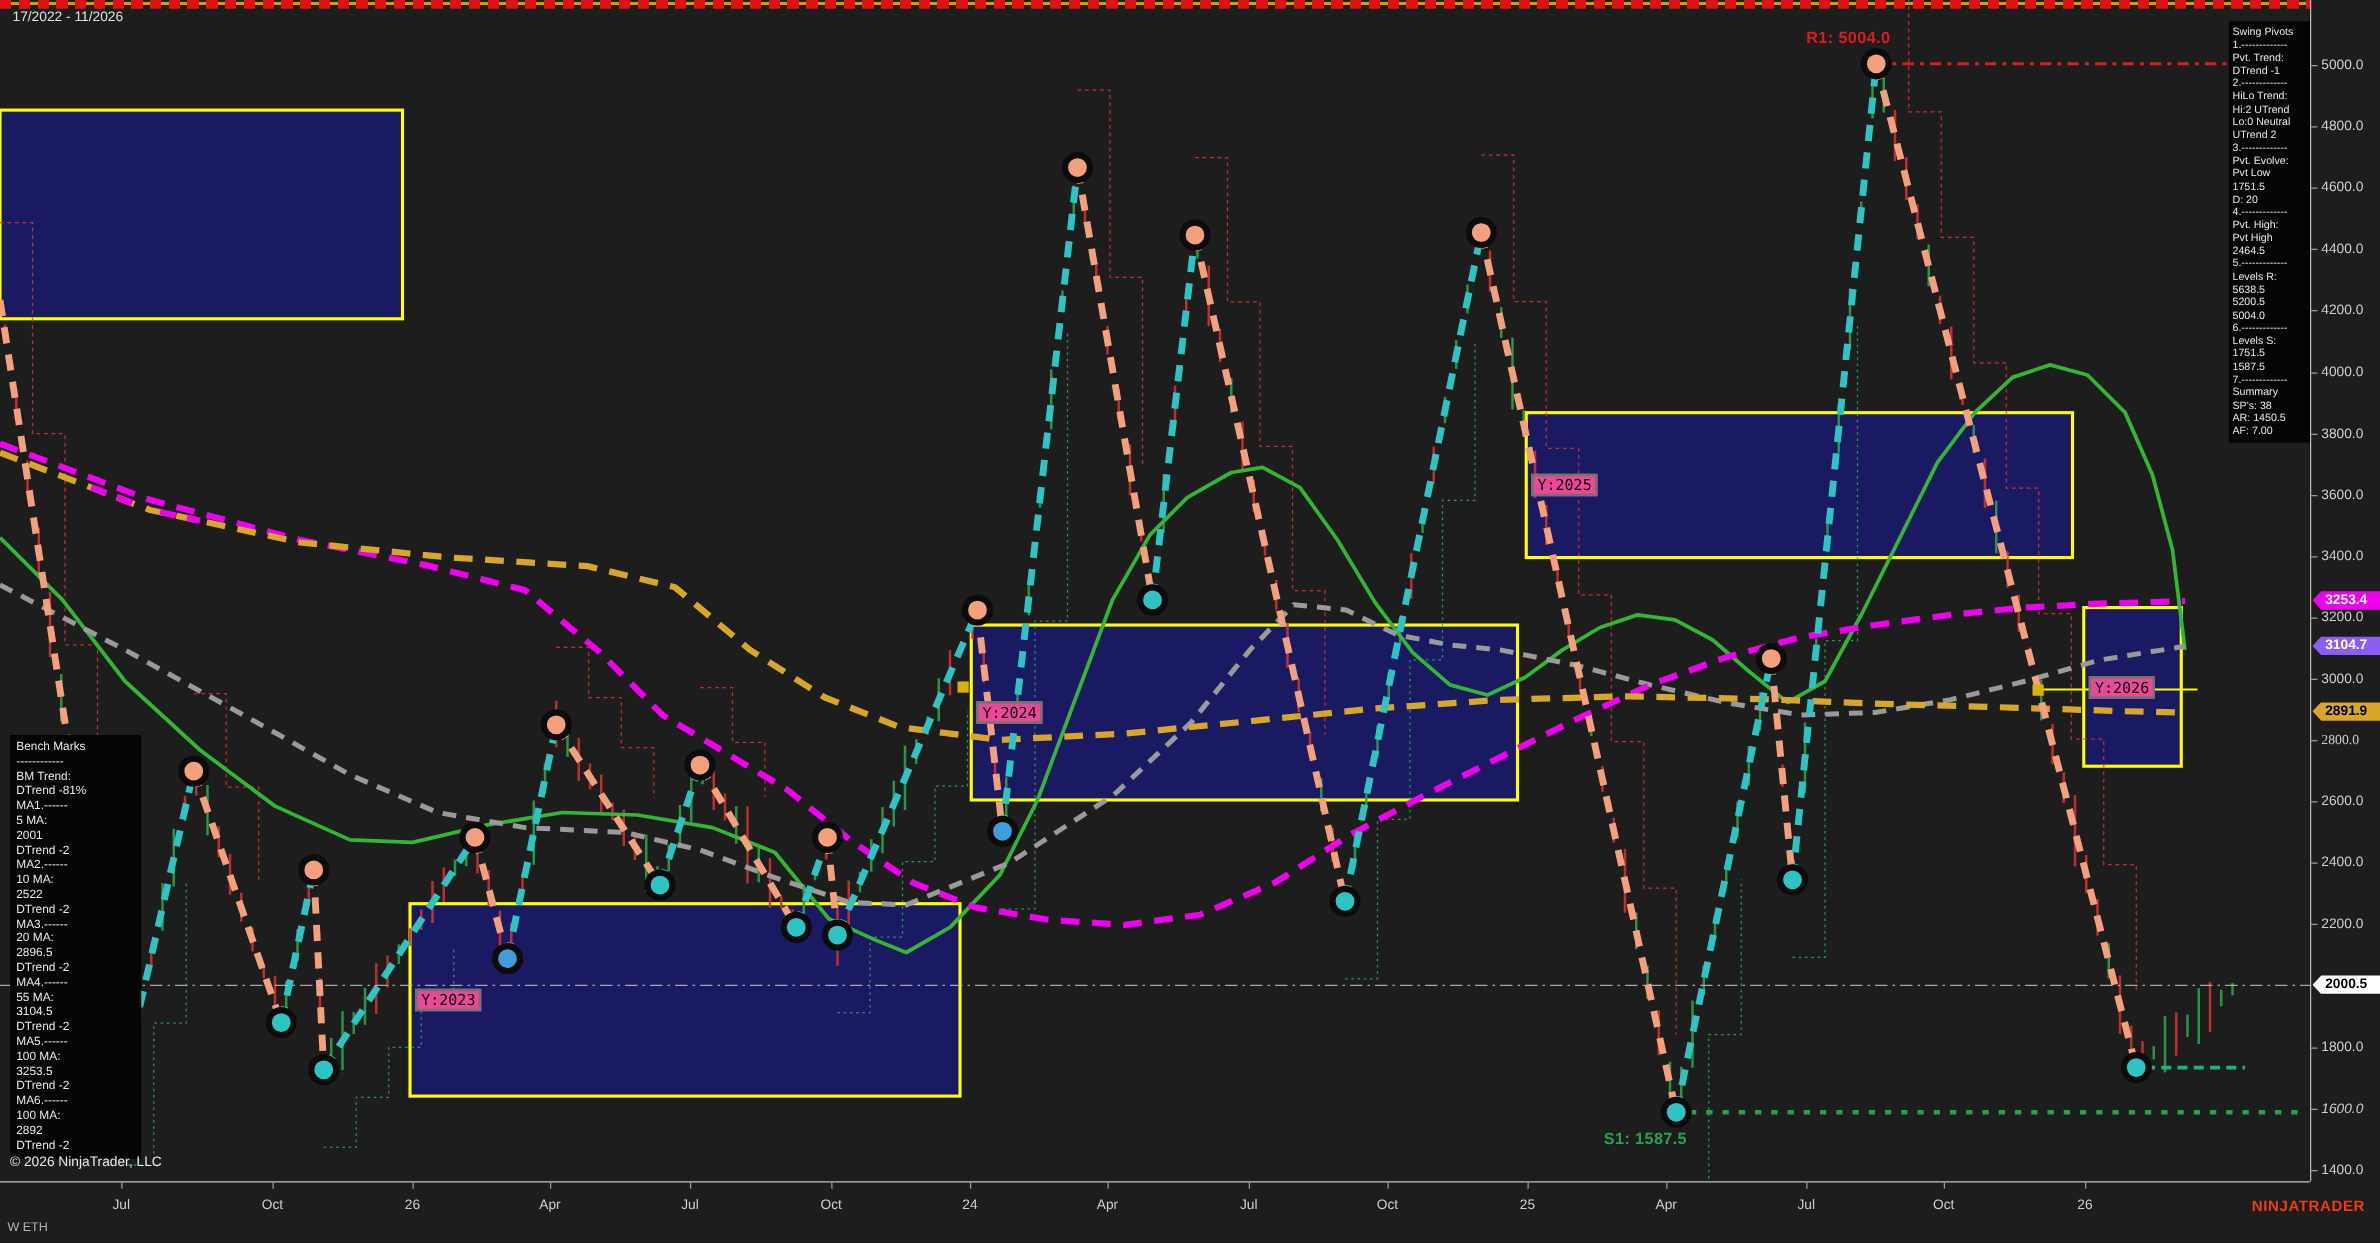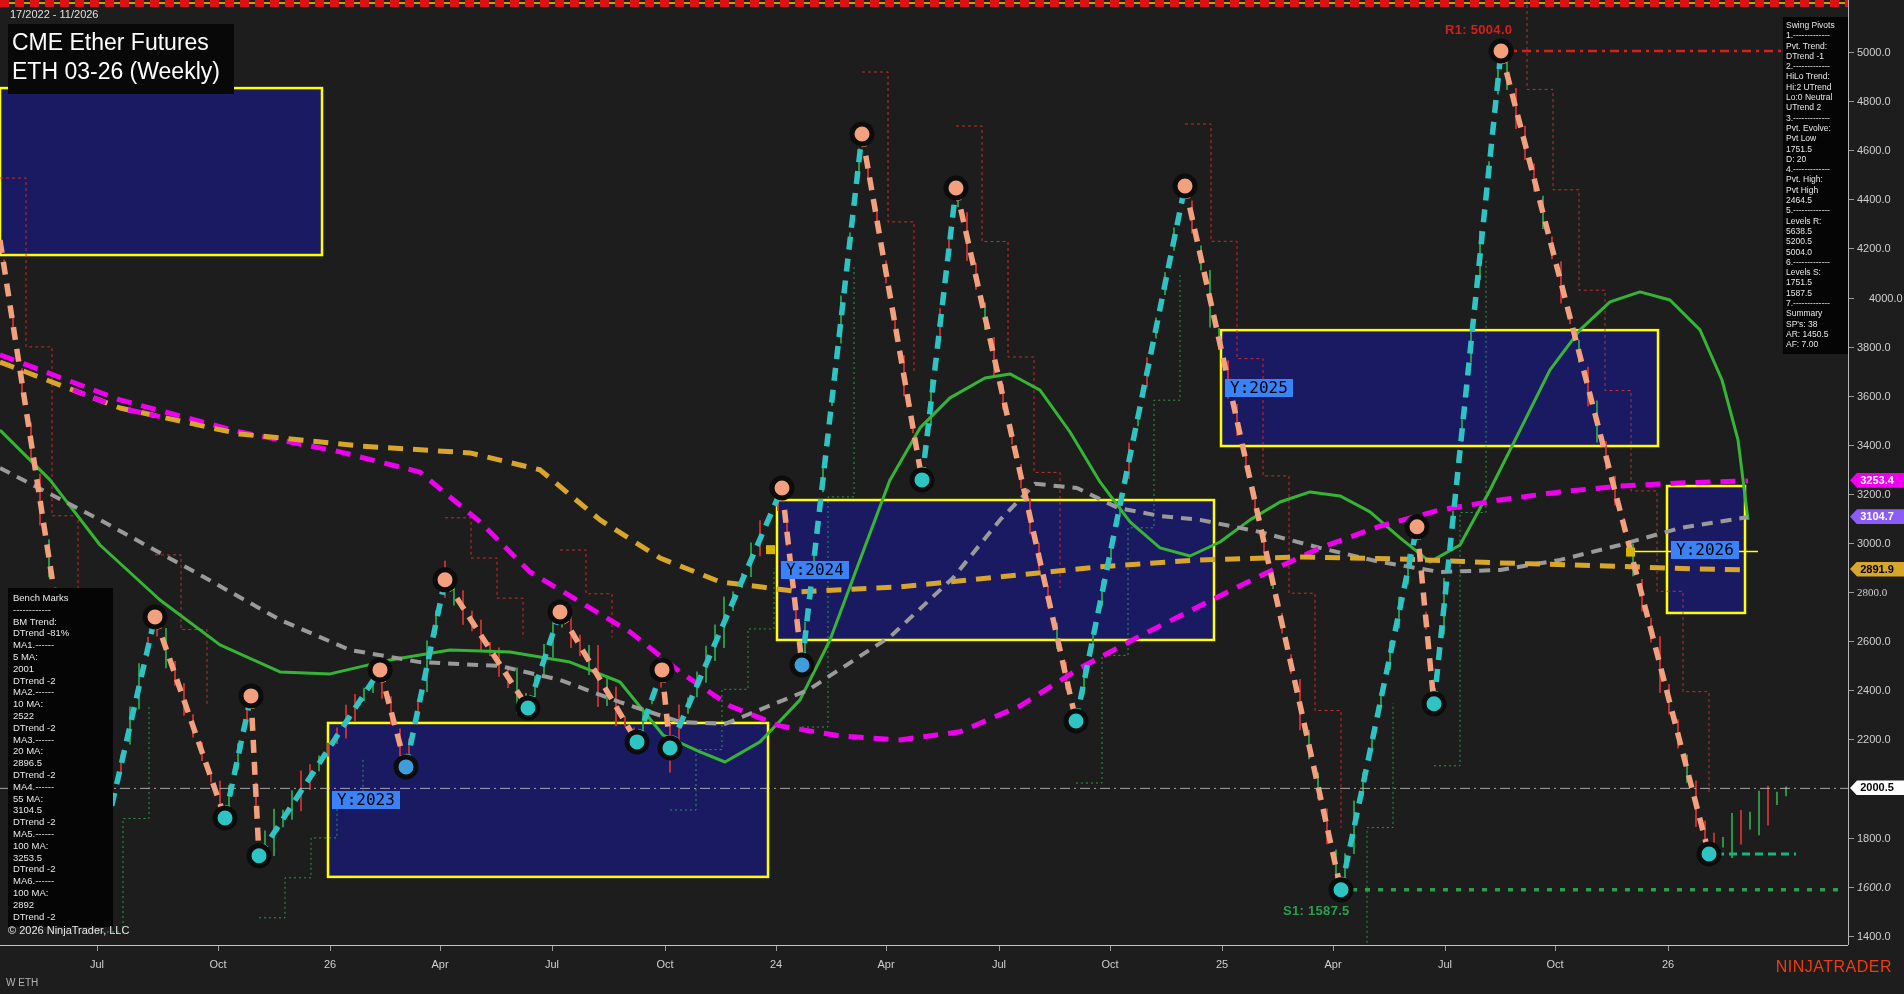--- a/index.html
+++ b/index.html
@@ -6,21 +6,21 @@
   #app{position:relative;width:1904px;height:994px;background:#1d1d1d;overflow:hidden;
        font-family:"Liberation Sans",sans-serif;}
   
   #top-strip{position:absolute;left:0;top:0;width:1904px;height:7px;
     background:linear-gradient(#1d1d1d 0 2px,#c8a000 2px 4px,#1d1d1d 4px 7px);}
   #top-strip .dashes{position:absolute;inset:0;
     background:repeating-linear-gradient(90deg,#dd1212 0 9px,transparent 9px 15px);}
   #chart-svg{position:absolute;left:0;top:0;}
   
   .ylabel{position:absolute;font-family:"DejaVu Sans Mono","Liberation Mono",monospace;
-    font-size:16px;color:#000;background:#3b82f6;border:2px solid #3b82f6;
+    font-size:12px;color:#000;background:#ec4899;border:2px solid #737373;
     padding:0 3px;line-height:14px;}
   .line-label{position:absolute;font-size:13px;font-weight:bold;letter-spacing:.3px;}
   
   .panel{position:absolute;background:#050505;color:#e8e8e8;}
   #swing-panel{left:1783px;top:17px;width:64px;padding:3px 2px 4px 3px;
     font-size:8.5px;line-height:10.3px;}
   #bench-panel{left:8px;top:588px;width:98px;padding:4px 2px 5px 5px;
     font-size:9.5px;line-height:11.8px;}
   .panel div{white-space:nowrap;overflow:hidden;}
   
@@ -34,21 +34,21 @@
   .ptickmark{position:absolute;left:0;width:5px;height:1px;background:#9a9a9a;}
   .ptag{position:absolute;left:1px;width:54px;font-size:11px;font-weight:bold;
     text-align:center;line-height:15px;height:15px;
     clip-path:polygon(0 50%,7px 0,100% 0,100% 100%,7px 100%);}
   #time-axis{position:absolute;left:0;top:945px;width:1848px;height:30px;
     border-top:1px solid #c4c4c4;background:#1d1d1d;}
   .ttick{position:absolute;top:12px;font-size:11px;color:#cfcfcf;transform:translateX(-50%);}
   .ttickmark{position:absolute;top:0;width:1px;height:5px;background:#9a9a9a;}
   #copyright{position:absolute;left:8px;top:924px;font-size:11px;color:#e8e8e8;}
   #watermark{position:absolute;left:6px;top:977px;font-size:10px;color:#b5b5b5;}
-  #brand{position:absolute;right:12px;top:958px;font-size:16px;font-weight:normal;
+  #brand{position:absolute;right:12px;top:958px;font-size:12px;font-weight:bold;
     letter-spacing:.5px;margin-left:16px;}
 </style>
 </head>
 <body>
 
 <div id="app">
   <div id="top-strip">
       <div class="dashes"></div>
     </div>
 
@@ -340,24 +340,20 @@
   <div id="overlays">
       <div class="ylabel" style="left: 332px; top: 790.916px;">Y:2023</div>
       <div class="ylabel" style="left: 781px; top: 561.005px;">Y:2024</div>
       <div class="ylabel" style="left: 1225px; top: 379.089px;">Y:2025</div>
       <div class="ylabel" style="left: 1671px; top: 541px; text-align: center;">Y:2026</div>
       <div class="line-label" style="left: 1445px; top: 22px; color: rgb(221, 28, 28);">R1: 5004.0</div>
       <div class="line-label" style="left: 1283px; top: 903px; color: rgb(40, 160, 76);">S1: 1587.5</div>
     </div>
 
   <div id="date-range">17/2022 - 11/2026</div>
-  <div id="title-box">
-    <div>CME Ether Futures</div>
-    <div>ETH 03-26 (Weekly)</div>
-  </div>
 
   <div id="swing-panel" class="panel">
       <div>Swing Pivots</div>
       <div>1.-------------</div>
       <div>Pvt. Trend:</div>
       <div>DTrend -1</div>
       <div>2.-------------</div>
       <div>HiLo Trend:</div>
       <div>Hi:2 UTrend</div>
       <div>Lo:0 Neutral</div>
@@ -422,21 +418,21 @@
       <div class="ptick" style="top: 46px;">5000.0</div>
       <div class="ptickmark" style="top: 101.1px;"></div>
       <div class="ptick" style="top: 95.1px;">4800.0</div>
       <div class="ptickmark" style="top: 150.2px;"></div>
       <div class="ptick" style="top: 144.2px;">4600.0</div>
       <div class="ptickmark" style="top: 199.3px;"></div>
       <div class="ptick" style="top: 193.3px;">4400.0</div>
       <div class="ptickmark" style="top: 248.4px;"></div>
       <div class="ptick" style="top: 242.4px;">4200.0</div>
       <div class="ptickmark" style="top: 297.5px;"></div>
-      <div class="ptick" style="top: 291.5px; margin-left: 12px;">4000.0</div>
+      <div class="ptick" style="top: 291.5px;">4000.0</div>
       <div class="ptickmark" style="top: 346.6px;"></div>
       <div class="ptick" style="top: 340.6px;">3800.0</div>
       <div class="ptickmark" style="top: 395.7px;"></div>
       <div class="ptick" style="top: 389.7px;">3600.0</div>
       <div class="ptickmark" style="top: 444.8px;"></div>
       <div class="ptick" style="top: 438.8px;">3400.0</div>
       <div class="ptickmark" style="top: 493.9px;"></div>
       <div class="ptick" style="top: 487.9px;">3200.0</div>
       <div class="ptickmark" style="top: 543px;"></div>
       <div class="ptick" style="top: 537px;">3000.0</div>

